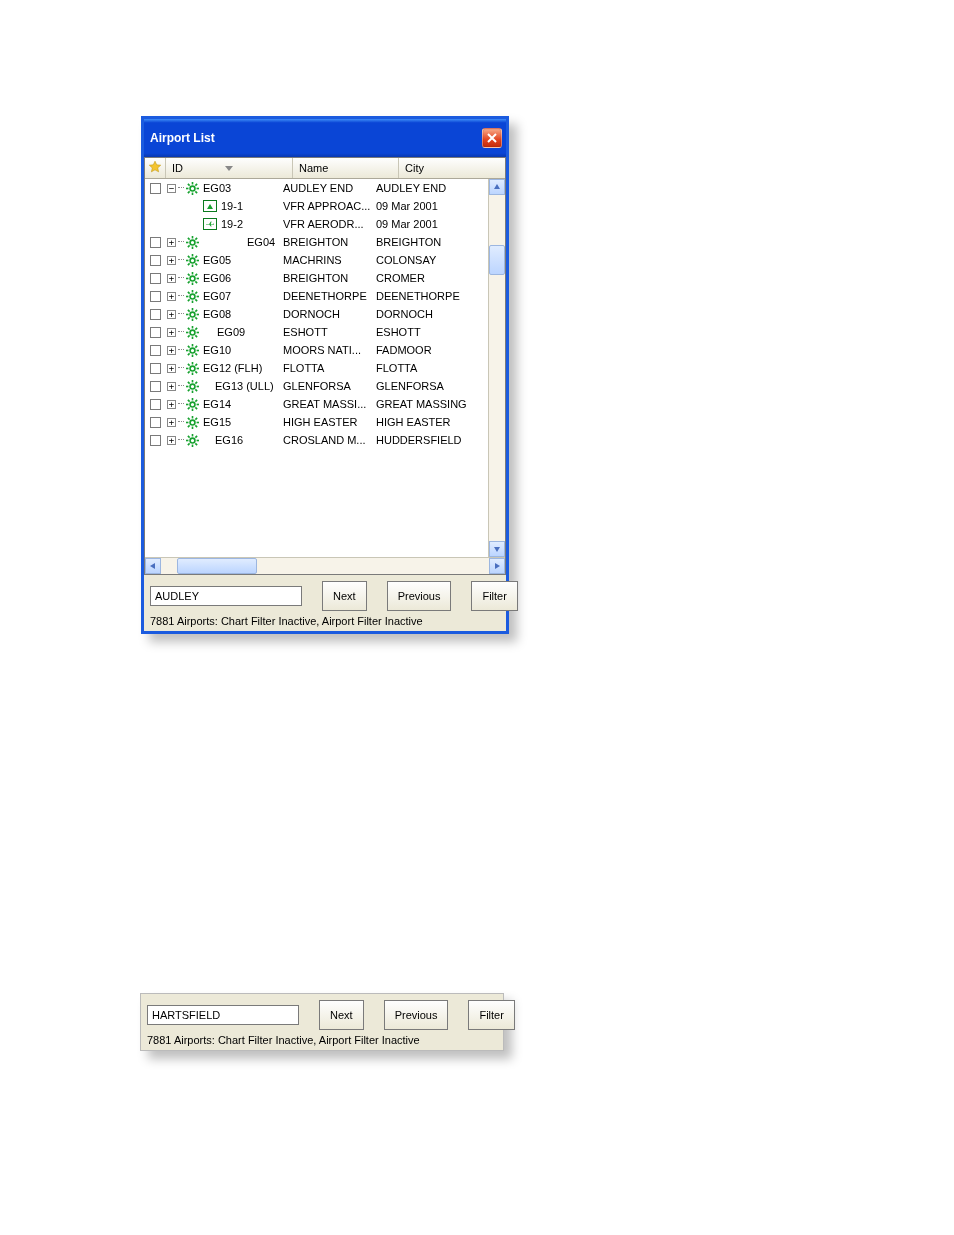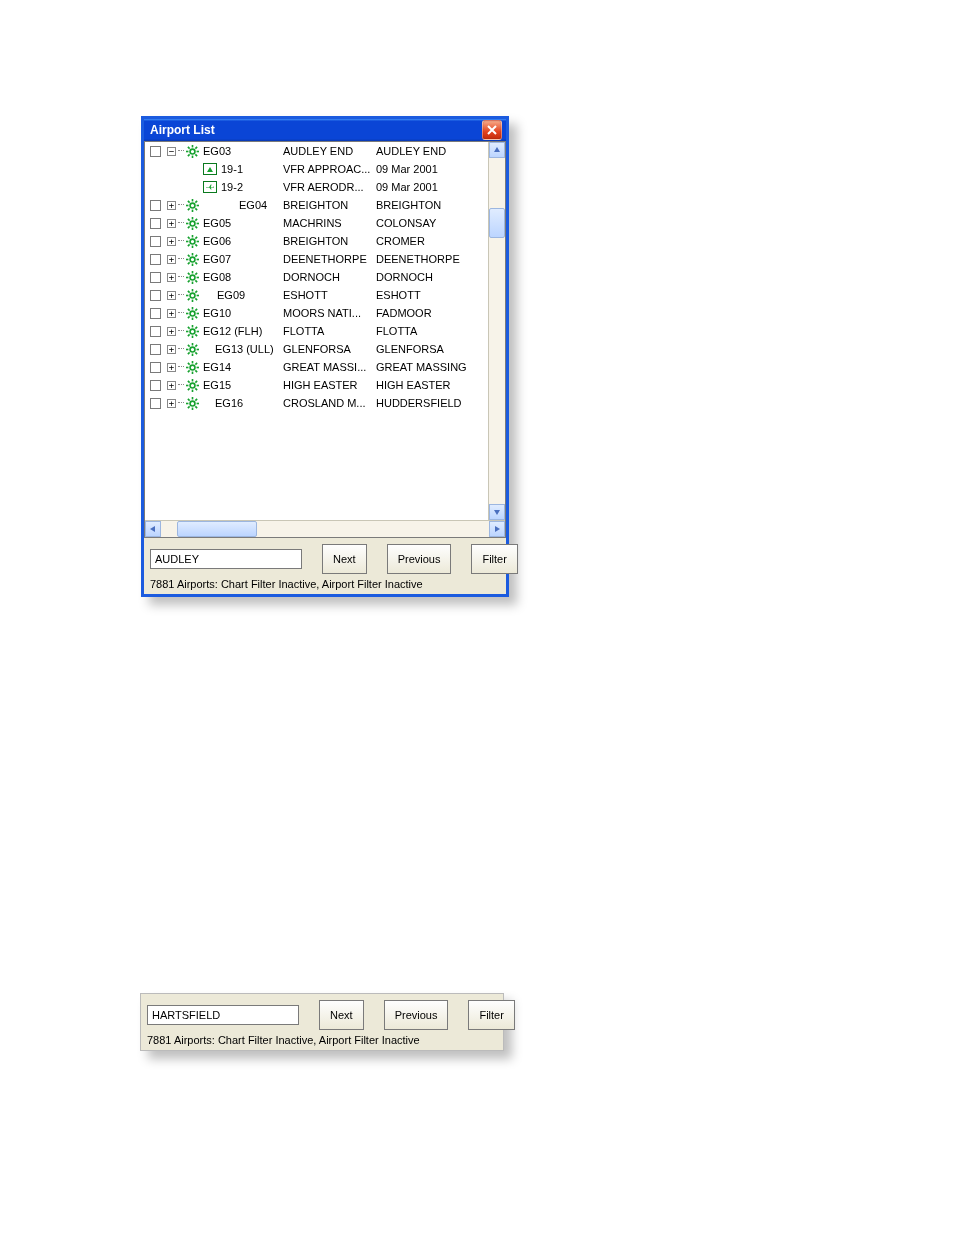--- a/index.html
+++ b/index.html
@@ -15,21 +15,21 @@
     position: relative;
   }
   .window {
     position: absolute;
     border: 3px solid #1b5bdf;
     background: #ece9d8;
     box-shadow: 8px 8px 10px rgba(0,0,0,0.25);
   }
   .w1 { left: 141px; top: 116px; width: 362px; }
   .titlebar {
-    height: 22px;
+    height: 38px;
     background: linear-gradient(to bottom, #3e8df7 0%, #0a45d6 10%, #0a45d6 90%, #0838b0 100%);
     color: #ffffff;
     font-weight: bold;
     font-size: 12px;
     display: flex;
     align-items: center;
     padding: 0 4px 0 6px;
   }
   .titlebar .title { flex: 1; }
   .closebtn {
@@ -210,20 +210,39 @@
   <div class="window w1">
     <div class="titlebar">
       <span class="title">Airport List</span>
       <div class="closebtn">
         <svg viewBox="0 0 10 10">
             <path d="M1 1 L9 9 M9 1 L1 9" stroke="#fff" stroke-width="2"></path>
           </svg>
       </div>
     </div>
     <div class="content">
+      <div class="headerrow">
+        <div class="hcell star">
+          <span class="staricon">
+            <svg viewBox="0 0 24 24">
+                <path fill="#f4c430" stroke="#c39a10" stroke-width="1" d="M12 2l2.9 6.3 6.9.6-5.2 4.6 1.6 6.8L12 16.9 5.8 20.3l1.6-6.8L2.2 8.9l6.9-.6z"></path>
+              </svg>
+          </span>
+        </div>
+        <div class="hcell id">
+          <span>ID</span>
+          <span class="sortarrow"></span>
+        </div>
+        <div class="hcell name">
+            <span>Name</span>
+          </div>
+        <div class="hcell city">
+            <span>City</span>
+          </div>
+      </div>
       <div class="listarea">
         <div class="rows" id="rows">
             <div class="row">
               <div class="cell0">
                 <div class="chk"></div>
               </div>
               <div class="cell1">
                 <div class="expander">−</div>
                 <div class="dots"></div>
                 <div class="gear">
@@ -285,21 +304,21 @@
                       <line x1="8" y1="13" x2="8" y2="16"></line>
                       <line x1="0" y1="8" x2="3" y2="8"></line>
                       <line x1="13" y1="8" x2="16" y2="8"></line>
                       <line x1="2.3" y1="2.3" x2="4.5" y2="4.5"></line>
                       <line x1="11.5" y1="11.5" x2="13.7" y2="13.7"></line>
                       <line x1="2.3" y1="13.7" x2="4.5" y2="11.5"></line>
                       <line x1="11.5" y1="4.5" x2="13.7" y2="2.3"></line>
                     </g>
                   </svg>
                 </div>
-                <span style="margin-left: 2px; padding-left: 36px;">EG04</span>
+                <span style="margin-left: 10px; padding-left: 36px;">EG04</span>
               </div>
               <div class="cell2">BREIGHTON</div>
               <div class="cell3">BREIGHTON</div>
             </div>
             <div class="row">
               <div class="cell0">
                 <div class="chk"></div>
               </div>
               <div class="cell1">
                 <div class="expander">+</div>

